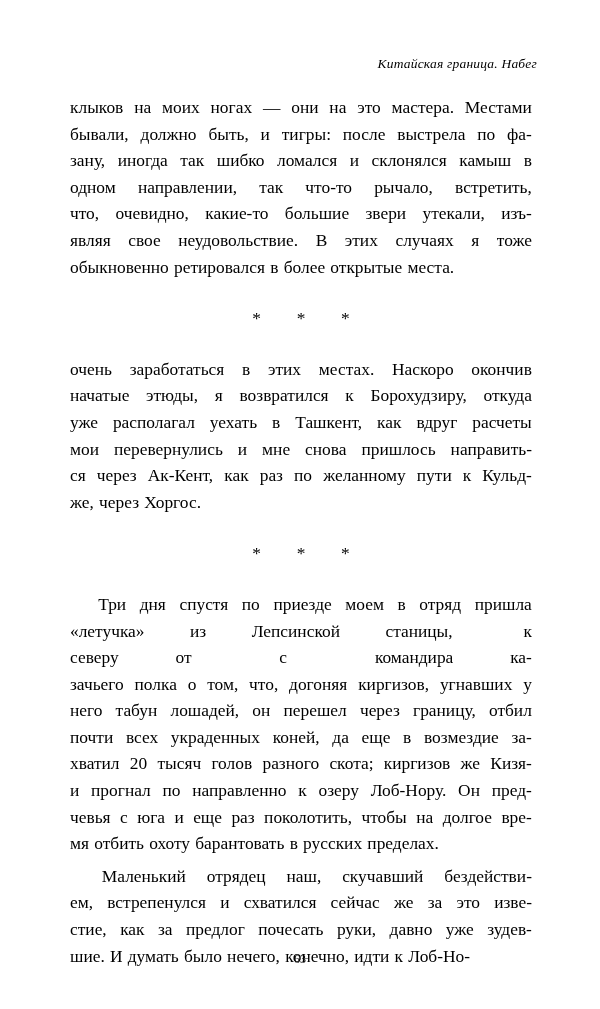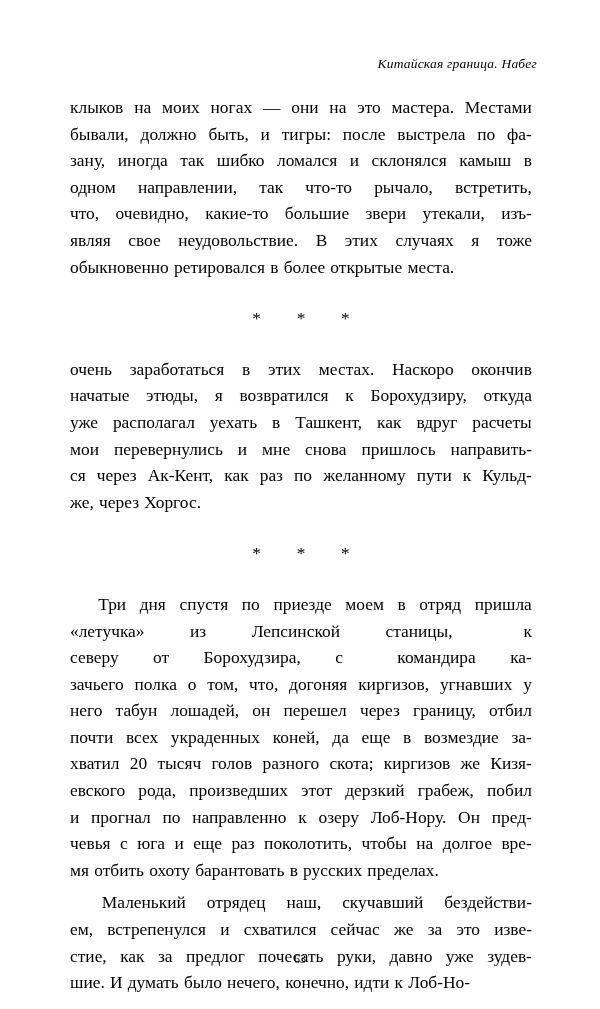--- a/index.html
+++ b/index.html
@@ -113,26 +113,25 @@
         <div class="line"><span class="w">мои</span><span class="gap"></span><span class="w">перевернулись</span><span class="gap"></span><span class="w">и</span><span class="gap"></span><span class="w">мне</span><span class="gap"></span><span class="w">снова</span><span class="gap"></span><span class="w">пришлось</span><span class="gap"></span><span class="w">направить-</span></div>
         <div class="line"><span class="w">ся</span><span class="gap"></span><span class="w">через</span><span class="gap"></span><span class="w">Ак-Кент,</span><span class="gap"></span><span class="w">как</span><span class="gap"></span><span class="w">раз</span><span class="gap"></span><span class="w">по</span><span class="gap"></span><span class="w">желанному</span><span class="gap"></span><span class="w">пути</span><span class="gap"></span><span class="w">к</span><span class="gap"></span><span class="w">Кульд-</span></div>
         <div class="line last"><span class="w">же,</span><span class="gap"></span><span class="w">через</span><span class="gap"></span><span class="w">Хоргос.</span></div>
       </div>
       <div class="spacer-before-div"></div>
       <div class="divider">* * *</div>
       <div class="spacer-after-div"></div>
       <div class="para">
         <div class="line"><span class="indent"></span><span class="w">Три</span><span class="gap"></span><span class="w">дня</span><span class="gap"></span><span class="w">спустя</span><span class="gap"></span><span class="w">по</span><span class="gap"></span><span class="w">приезде</span><span class="gap"></span><span class="w">моем</span><span class="gap"></span><span class="w">в</span><span class="gap"></span><span class="w">отряд</span><span class="gap"></span><span class="w">пришла</span></div>
         <div class="line"><span class="w">«летучка»</span><span class="gap"></span><span class="w">из</span><span class="gap"></span><span class="w">Лепсинской</span><span class="gap"></span><span class="w">станицы,</span><span class="gap"></span><span class="gap"></span><span class="w">к</span></div>
-        <div class="line"><span class="w">северу</span><span class="gap"></span><span class="w">от</span><span class="gap"></span><span class="w">Борохудзира,</span><span class="gap"></span><span class="w">с</span><span class="gap"></span><span class="gap"></span><span class="w">командира</span><span class="gap"></span><span class="w">ка-</span></div>
+        <div class="line"><span class="w">северу</span><span class="gap"></span><span class="w">от</span><span class="gap"></span><span class="gap"></span><span class="w">с</span><span class="gap"></span><span class="gap"></span><span class="w">командира</span><span class="gap"></span><span class="w">ка-</span></div>
         <div class="line"><span class="w">зачьего</span><span class="gap"></span><span class="w">полка</span><span class="gap"></span><span class="w">о</span><span class="gap"></span><span class="w">том,</span><span class="gap"></span><span class="w">что,</span><span class="gap"></span><span class="w">догоняя</span><span class="gap"></span><span class="w">киргизов,</span><span class="gap"></span><span class="w">угнавших</span><span class="gap"></span><span class="w">у</span></div>
         <div class="line"><span class="w">него</span><span class="gap"></span><span class="w">табун</span><span class="gap"></span><span class="w">лошадей,</span><span class="gap"></span><span class="w">он</span><span class="gap"></span><span class="w">перешел</span><span class="gap"></span><span class="w">через</span><span class="gap"></span><span class="w">границу,</span><span class="gap"></span><span class="w">отбил</span></div>
         <div class="line"><span class="w">почти</span><span class="gap"></span><span class="w">всех</span><span class="gap"></span><span class="w">украденных</span><span class="gap"></span><span class="w">коней,</span><span class="gap"></span><span class="w">да</span><span class="gap"></span><span class="w">еще</span><span class="gap"></span><span class="w">в</span><span class="gap"></span><span class="w">возмездие</span><span class="gap"></span><span class="w">за-</span></div>
         <div class="line"><span class="w">хватил</span><span class="gap"></span><span class="w">20</span><span class="gap"></span><span class="w">тысяч</span><span class="gap"></span><span class="w">голов</span><span class="gap"></span><span class="w">разного</span><span class="gap"></span><span class="w">скота;</span><span class="gap"></span><span class="w">киргизов</span><span class="gap"></span><span class="w">же</span><span class="gap"></span><span class="w">Кизя-</span></div>
-        <div class="line"><span class="w">евского</span><span class="gap"></span><span class="w">рода,</span><span class="gap"></span><span class="w">произведших</span><span class="gap"></span><span class="w">этот</span><span class="gap"></span><span class="w">дерзкий</span><span class="gap"></span><span class="w">грабеж,</span><span class="gap"></span><span class="w">побил</span></div>
         <div class="line"><span class="w">и</span><span class="gap"></span><span class="w">прогнал</span><span class="gap"></span><span class="w">по</span><span class="gap"></span><span class="w">направленно</span><span class="gap"></span><span class="w">к</span><span class="gap"></span><span class="w">озеру</span><span class="gap"></span><span class="w">Лоб-Нору.</span><span class="gap"></span><span class="w">Он</span><span class="gap"></span><span class="w">пред-</span></div>
         <div class="line"><span class="w">чевья</span><span class="gap"></span><span class="w">с</span><span class="gap"></span><span class="w">юга</span><span class="gap"></span><span class="w">и</span><span class="gap"></span><span class="w">еще</span><span class="gap"></span><span class="w">раз</span><span class="gap"></span><span class="w">поколотить,</span><span class="gap"></span><span class="w">чтобы</span><span class="gap"></span><span class="w">на</span><span class="gap"></span><span class="w">долгое</span><span class="gap"></span><span class="w">вре-</span></div>
         <div class="line last"><span class="w">мя</span><span class="gap"></span><span class="w">отбить</span><span class="gap"></span><span class="w">охоту</span><span class="gap"></span><span class="w">барантовать</span><span class="gap"></span><span class="w">в</span><span class="gap"></span><span class="w">русских</span><span class="gap"></span><span class="w">пределах.</span></div>
       </div>
       <div class="para">
         <div class="line"><span class="indent"></span><span class="w">Маленький</span><span class="gap"></span><span class="w">отрядец</span><span class="gap"></span><span class="w">наш,</span><span class="gap"></span><span class="w">скучавший</span><span class="gap"></span><span class="w">бездействи-</span></div>
         <div class="line"><span class="w">ем,</span><span class="gap"></span><span class="w">встрепенулся</span><span class="gap"></span><span class="w">и</span><span class="gap"></span><span class="w">схватился</span><span class="gap"></span><span class="w">сейчас</span><span class="gap"></span><span class="w">же</span><span class="gap"></span><span class="w">за</span><span class="gap"></span><span class="w">это</span><span class="gap"></span><span class="w">изве-</span></div>
         <div class="line"><span class="w">стие,</span><span class="gap"></span><span class="w">как</span><span class="gap"></span><span class="w">за</span><span class="gap"></span><span class="w">предлог</span><span class="gap"></span><span class="w">почесать</span><span class="gap"></span><span class="w">руки,</span><span class="gap"></span><span class="w">давно</span><span class="gap"></span><span class="w">уже</span><span class="gap"></span><span class="w">зудев-</span></div>
         <div class="line last"><span class="w">шие.</span><span class="gap"></span><span class="w">И</span><span class="gap"></span><span class="w">думать</span><span class="gap"></span><span class="w">было</span><span class="gap"></span><span class="w">нечего,</span><span class="gap"></span><span class="w">конечно,</span><span class="gap"></span><span class="w">идти</span><span class="gap"></span><span class="w">к</span><span class="gap"></span><span class="w">Лоб-Но-</span></div>
       </div>

